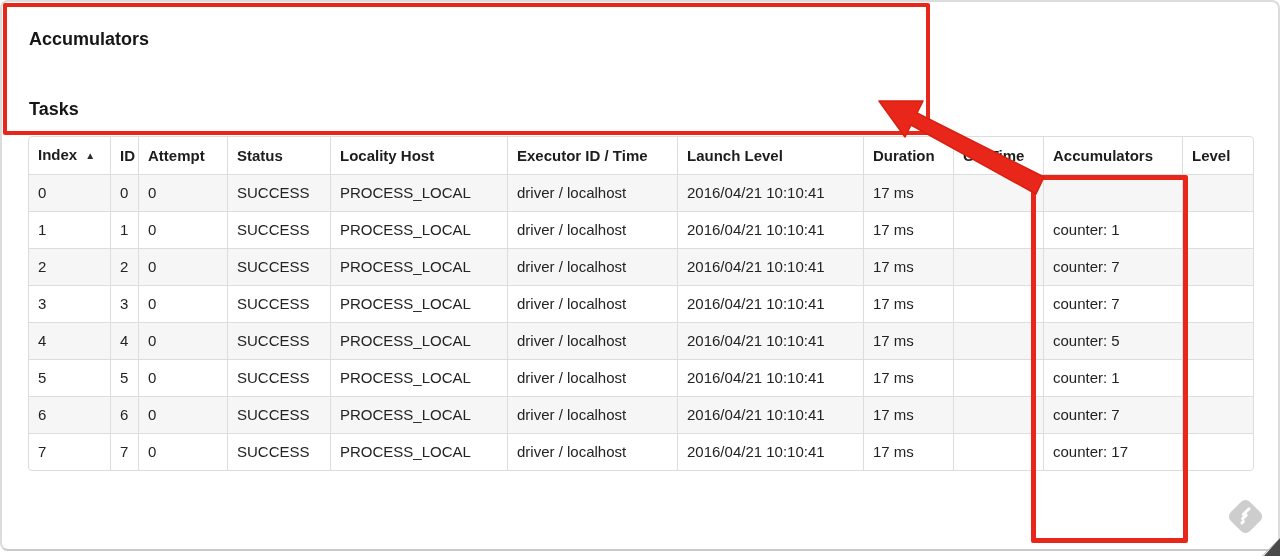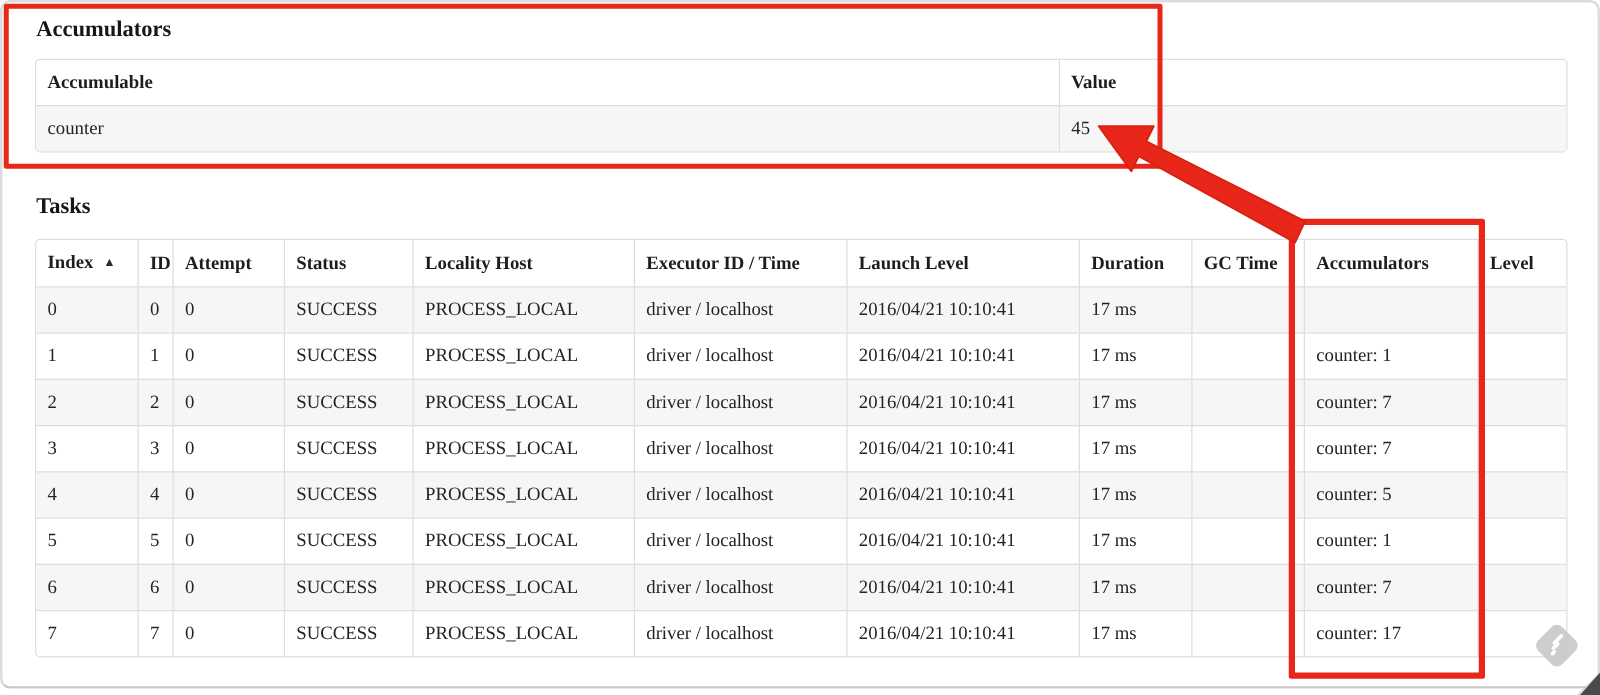--- a/index.html
+++ b/index.html
@@ -7,26 +7,26 @@
   body {
     width:1280px; height:556px; position:relative; overflow:hidden;
     background:#ffffff; font-family:"Liberation Sans","DejaVu Sans",sans-serif;
     color:#222;
   }
   .frame {
     position:absolute; left:0; top:0; right:0; bottom:5px;
     border:2px solid #dcdcdc; border-bottom-color:#c9c9c9;
     border-radius:8px; pointer-events:none; z-index:1;
   }
-  .content { position:relative; padding:12px 27px 0 28px; z-index:2;font-family:Liberation Serif, serif; }
+  .content { position:relative; padding:28px 27px 0 28px; z-index:2; }
   .section-title {
     font-size:18px; font-weight:bold; color:#161616;
     margin:0 0 13px 1px; line-height:22px;
   }
-  .section-title.tasks { margin-top:31px; margin-bottom:16px; }
+  .section-title.tasks { margin-top:48px; margin-bottom:16px; }
   table.ui-table {
     border-collapse:separate; border-spacing:0; table-layout:fixed;
     width:1224px; font-size:15px; color:#232323;
     border:1px solid #ddd; border-radius:4px;
     background:#fff;
   }
   .ui-table th, .ui-table td {
     padding:8px 9px; line-height:20px; text-align:left;
     border-left:1px solid #ddd; border-top:1px solid #ddd;
     white-space:nowrap; overflow:hidden;
@@ -76,38 +76,20 @@
 </style>
 </head>
 <body>
 
 <div class="frame"></div>
 
 <div class="content">
 
   <h2 class="section-title">Accumulators</h2>
 
-  <table class="ui-table">
-    <colgroup>
-        <col style="width:818px">
-        <col style="width:406px">
-      </colgroup>
-    <thead>
-      <tr>
-        <th>Accumulable</th>
-        <th>Value</th>
-      </tr>
-    </thead>
-    <tbody>
-        <tr>
-          <td>counter</td>
-          <td>45</td>
-        </tr>
-      </tbody>
-  </table>
 
   <h2 class="section-title tasks">Tasks</h2>
 
   <table class="ui-table">
     <colgroup>
       <col style="width:81px">
         <col style="width:28px">
         <col style="width:89px">
       <col style="width:103px">
         <col style="width:177px">

